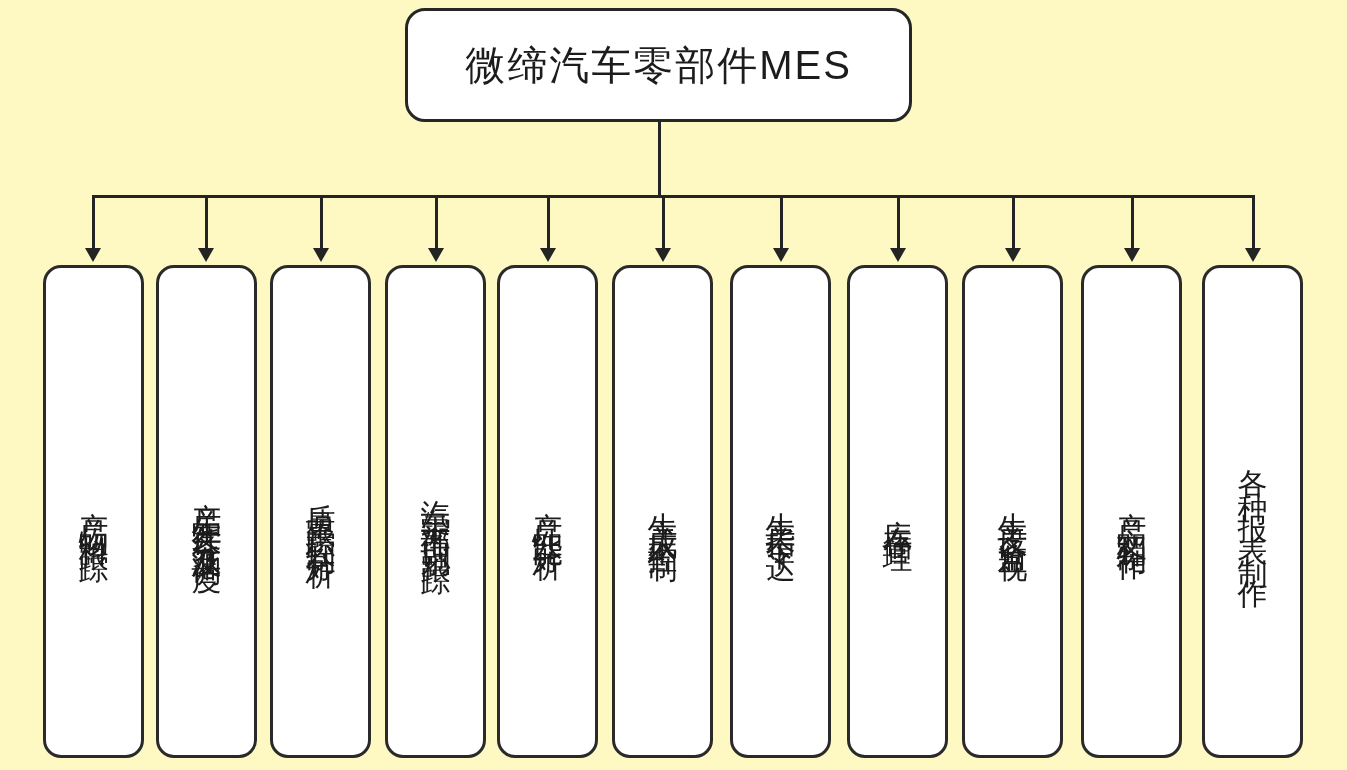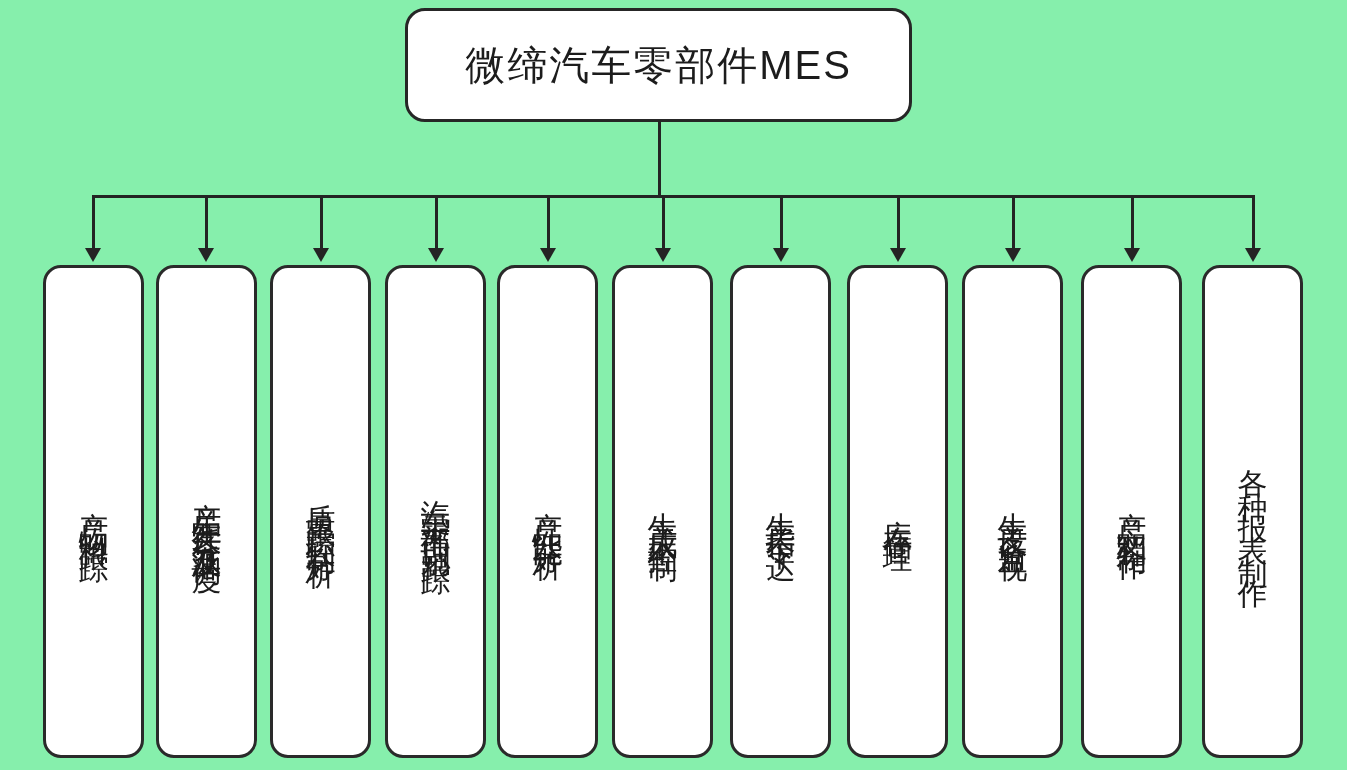--- a/index.html
+++ b/index.html
@@ -5,21 +5,21 @@
   html, body {
     margin: 0;
     padding: 0;
     background: #ffffff;
     font-family: "Liberation Sans", sans-serif;
   }
   #stage {
     position: relative;
     width: 1347px;
     height: 770px;
-    background: #86efac;
+    background: #fef9c3;
     overflow: hidden;
   }
   
   .root-box {
     position: absolute;
     left: 405px;
     top: 8px;
     width: 507px;
     height: 114px;
     border: 3px solid #262626;

